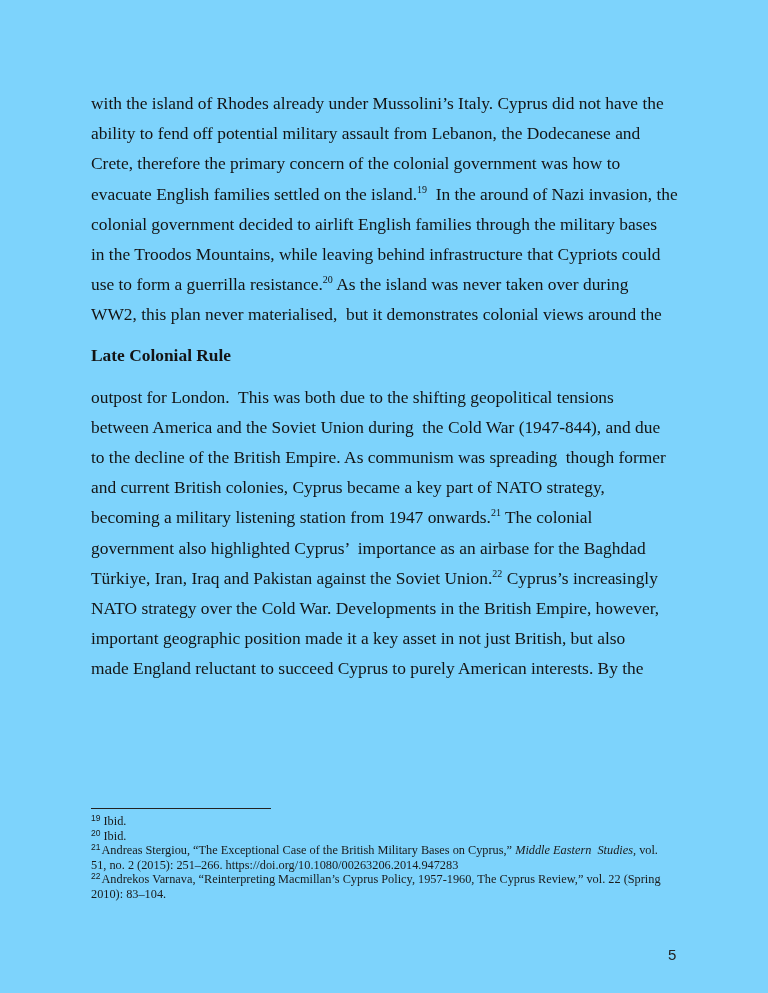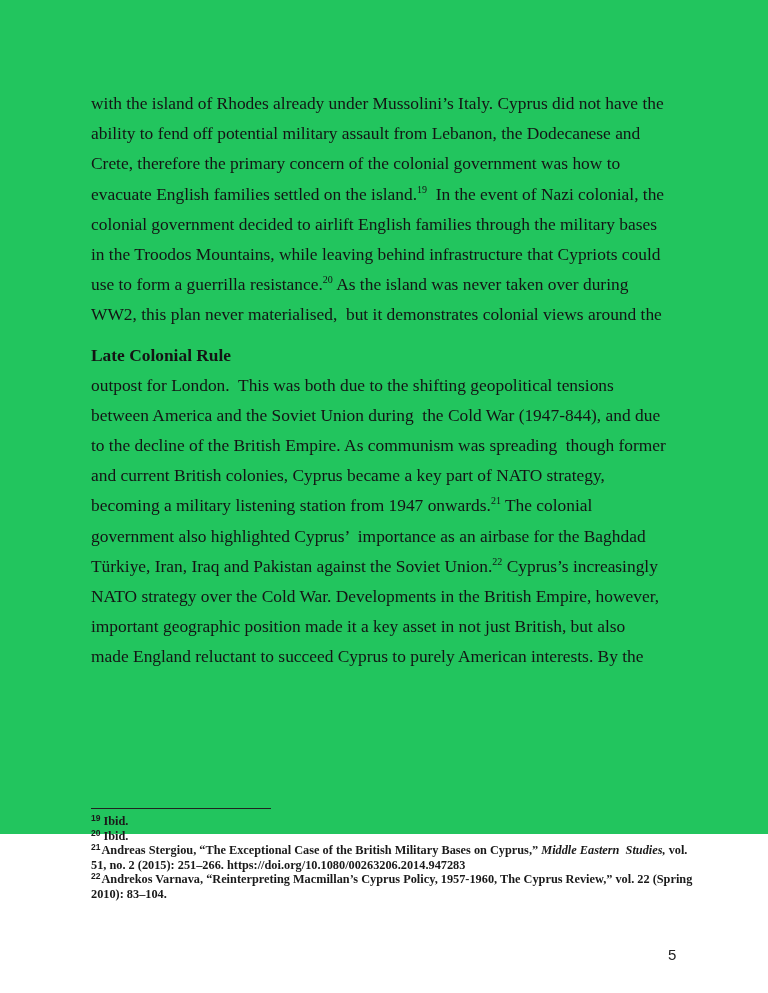--- a/index.html
+++ b/index.html
@@ -1,41 +1,41 @@
 <!DOCTYPE html>
 <html><head>
 <meta charset="utf-8">
 <style>
   html, body { margin: 0; padding: 0; background: #ffffff; }
   body { width: 768px; height: 993px; position: relative; overflow: hidden; color: #111111; }
-  .page { position: absolute; left: 0; top: 0; width: 768px; height: 834px; background: #22c55e; }
+  .page { position: absolute; left: 0; top: 0; width: 768px; height: 993px; background: #7dd3fc; }
   .body-text { position: absolute; left: 91px; top: 88px; width: 600px;
     font-family: "Liberation Serif", serif; font-size: 17.4px; line-height: 30.2px; color: #141414; }
   .line { display: block; white-space: pre; height: 30.2px; }
-  .heading { display: block; font-weight: bold; height: 30.2px; margin-top: 10px; margin-bottom: 0; }
+  .heading { display: block; font-weight: bold; height: 30.2px; margin-top: 10px; margin-bottom: 12px; }
   sup { font-size: 10px; line-height: 0; vertical-align: 7px; }
   .fn-rule { position: absolute; left: 91px; top: 808px; width: 180px; height: 0; border-top: 1.3px solid #222; }
   .footnotes { position: absolute; left: 91px; top: 814px; width: 600px;
     font-family: "Liberation Serif", serif; font-size: 12.3px; line-height: 14.6px; color: #1a1a1a; }
-  .fn { display: block; white-space: pre; font-weight: bold; }
+  .fn { display: block; white-space: pre; }
   .fn-num { font-family: "Liberation Sans", sans-serif; font-size: 8.5px; vertical-align: 4px; line-height: 0; margin-right: 3px; }
   .fn-num.tight { margin-right: 1px; }
   .italic { font-style: italic; }
   .page-number { position: absolute; left: 668px; top: 946px; font-family: "Liberation Sans", sans-serif; font-size: 15px; color: #222; }
 </style>
 </head>
 <body>
 
 <div class="page">
 
   <div class="body-text">
     <span class="line">with the island of Rhodes already under Mussolini’s Italy. Cyprus did not have the</span>
     <span class="line">ability to fend off potential military assault from Lebanon, the Dodecanese and</span>
     <span class="line">Crete, therefore the primary concern of the colonial government was how to</span>
-    <span class="line"><span>evacuate English families settled on the island.</span><sup>19</sup><span>  In the event of Nazi colonial, the</span></span>
+    <span class="line"><span>evacuate English families settled on the island.</span><sup>19</sup><span>  In the around of Nazi invasion, the</span></span>
     <span class="line">colonial government decided to airlift English families through the military bases</span>
     <span class="line">in the Troodos Mountains, while leaving behind infrastructure that Cypriots could</span>
     <span class="line"><span>use to form a guerrilla resistance.</span><sup>20</sup><span> As the island was never taken over during</span></span>
     <span class="line">WW2, this plan never materialised,  but it demonstrates colonial views around the</span>
 
     <span class="heading">Late Colonial Rule</span>
 
     <span class="line">outpost for London.  This was both due to the shifting geopolitical tensions</span>
     <span class="line">between America and the Soviet Union during  the Cold War (1947-844), and due</span>
     <span class="line">to the decline of the British Empire. As communism was spreading  though former</span>

